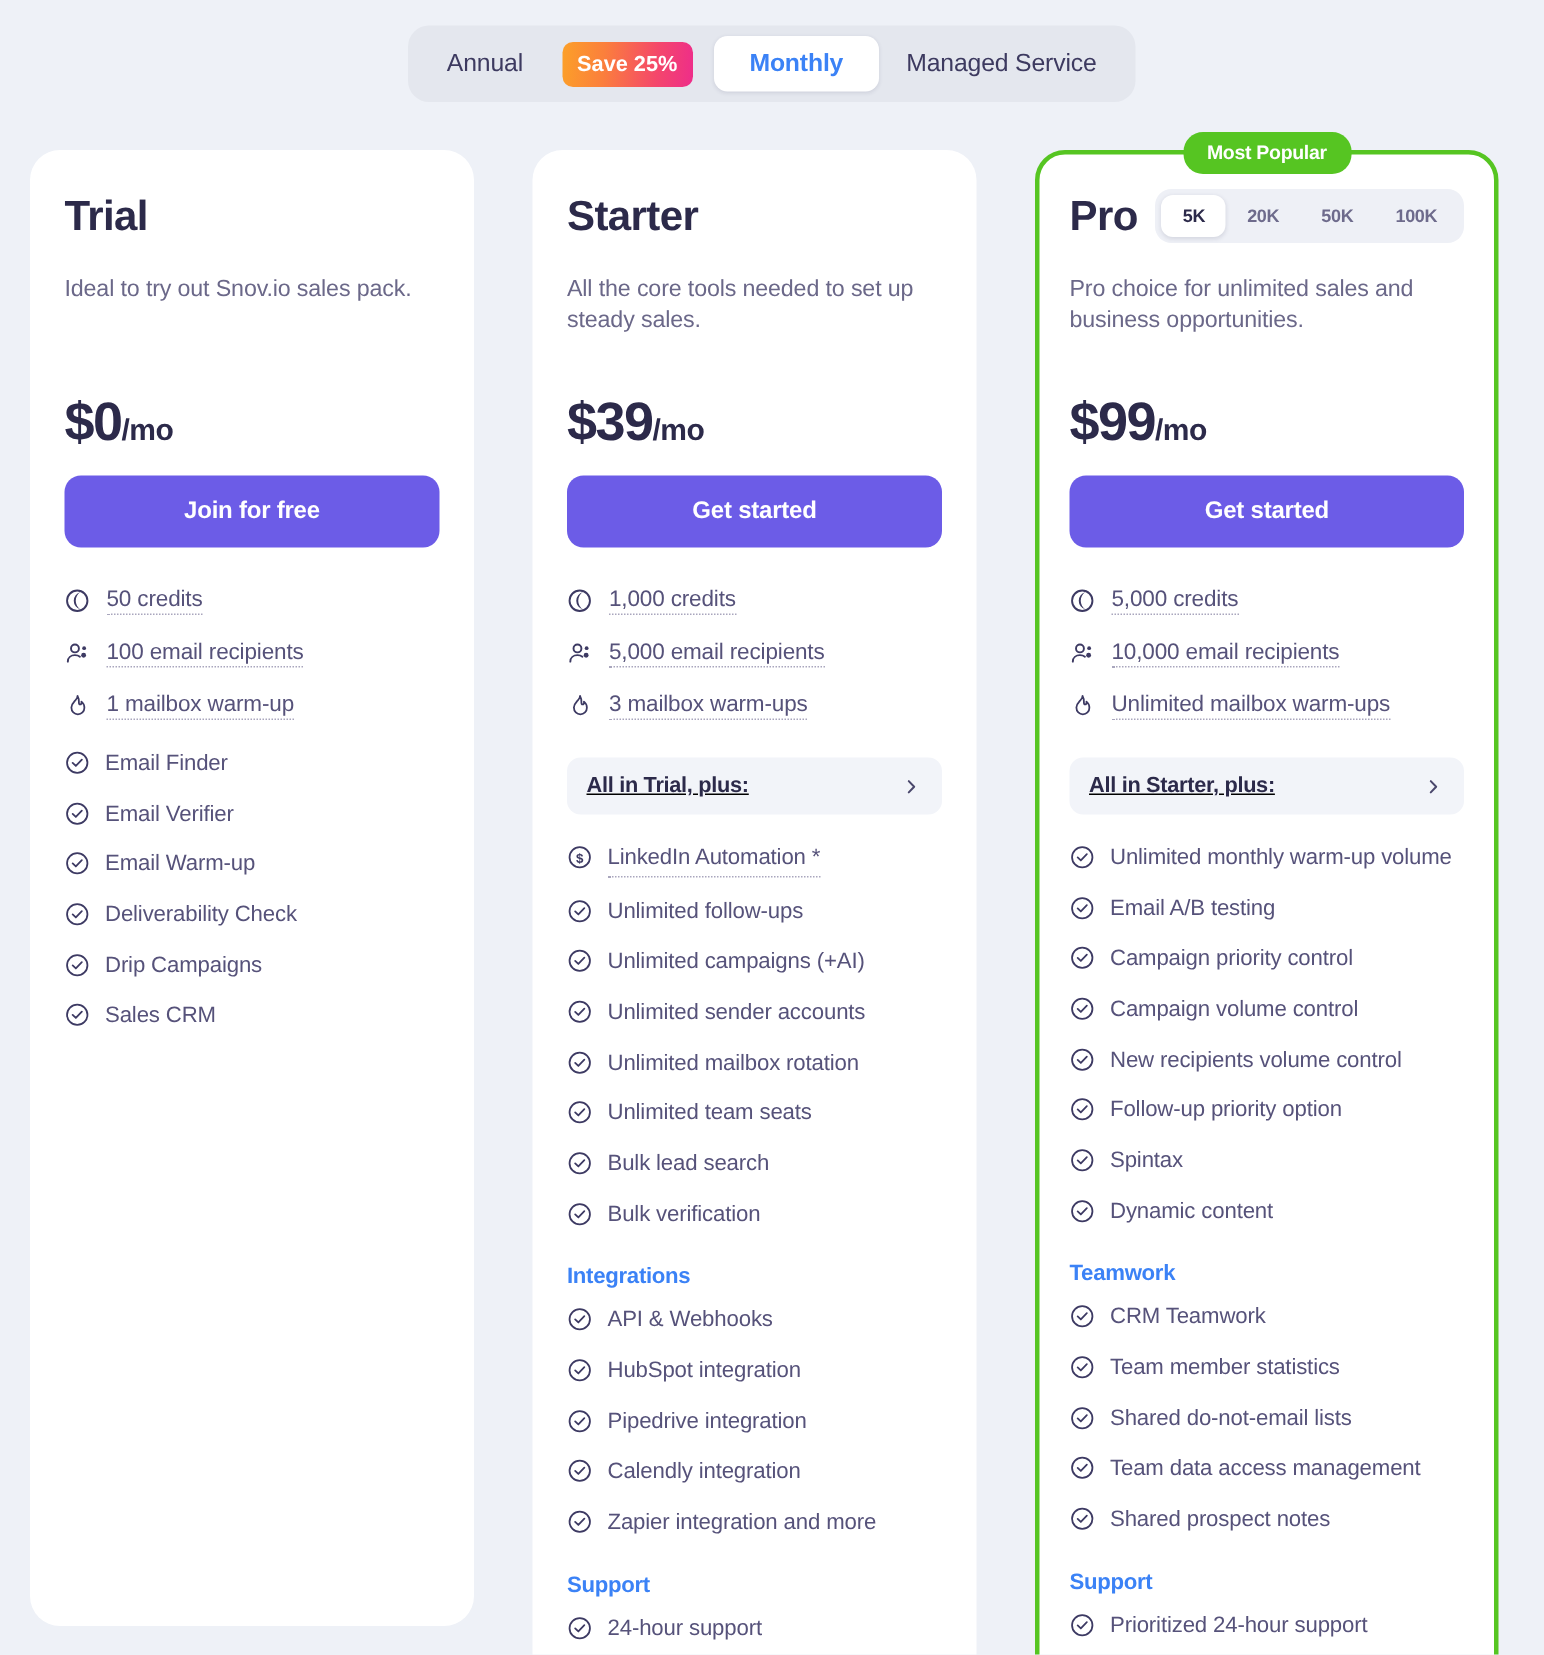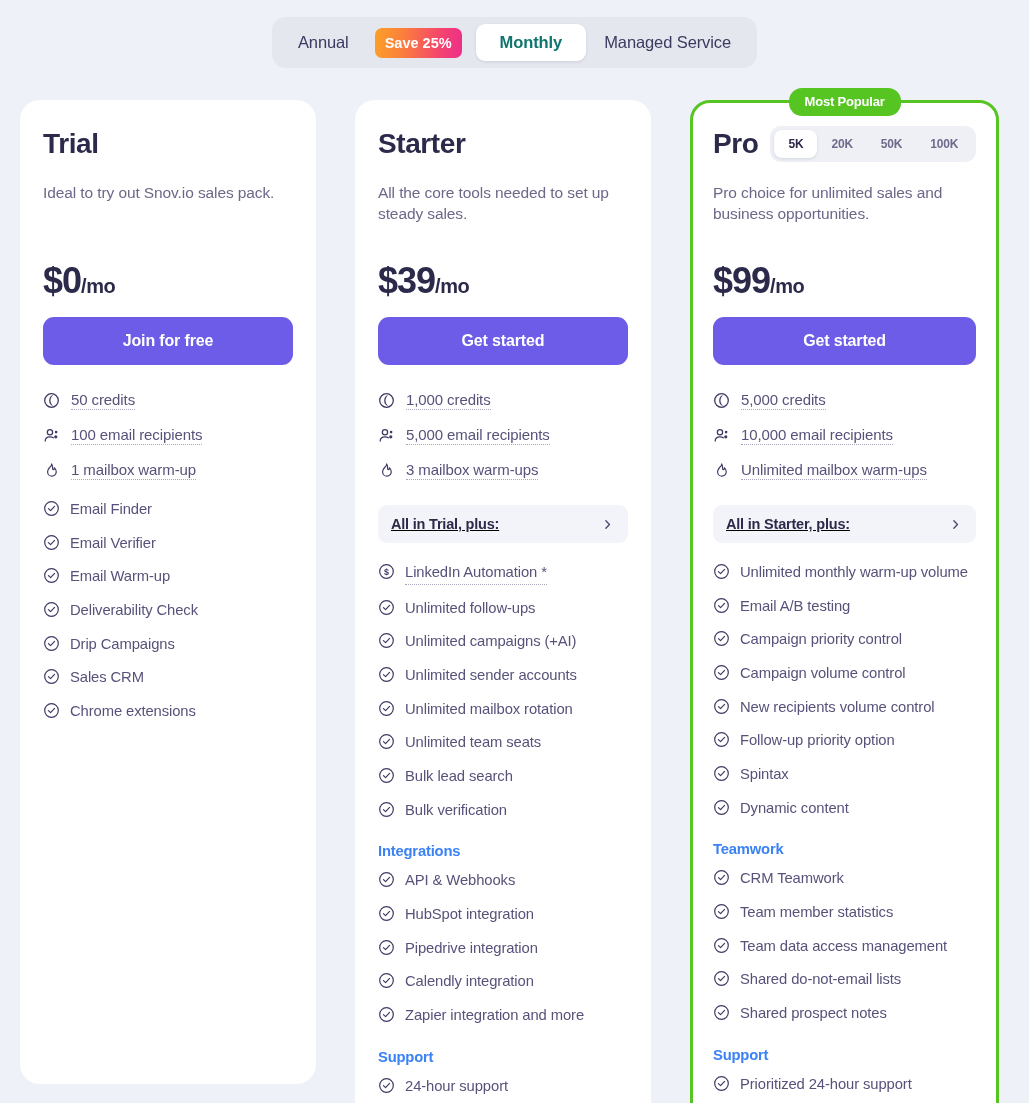--- a/index.html
+++ b/index.html
@@ -32,21 +32,21 @@
     color: #3d3a60;
     padding: 9px 18px;
     border-radius: 9px;
     white-space: nowrap;
     cursor: pointer;
     letter-spacing: -0.1px;
   }
   .toggle-opt.active {
     background: #ffffff;
     font-weight: bold;
-    color: #0f766e;
+    color: #3b82f6;
     box-shadow: 0 1px 3px rgba(40,40,80,.12);
     padding: 9px 24px;
   }
   .save-badge {
     font-size: 14.5px;
     font-weight: bold;
     color: #ffffff;
     background: linear-gradient(95deg, #fca028 0%, #fb7f3c 32%, #f4476b 72%, #ee2d8a 100%);
     border-radius: 7px;
     padding: 7px 10px;
@@ -334,29 +334,20 @@
         </div>
         <div class="feature-row">
           <span>
             <svg class="ico" width="17" height="17" viewBox="0 0 20 20" fill="none">
               <circle cx="10" cy="10" r="8" stroke="#3d3a63" stroke-width="1.4"></circle>
               <path d="M6.4 10.1 L8.9 12.5 L13.6 7.6" stroke="#3d3a63" stroke-width="1.4" stroke-linecap="round" stroke-linejoin="round"></path>
             </svg>
           </span>
           <span class="feature-text">Sales CRM</span>
         </div>
-        <div class="feature-row">
-          <span>
-            <svg class="ico" width="17" height="17" viewBox="0 0 20 20" fill="none">
-              <circle cx="10" cy="10" r="8" stroke="#3d3a63" stroke-width="1.4"></circle>
-              <path d="M6.4 10.1 L8.9 12.5 L13.6 7.6" stroke="#3d3a63" stroke-width="1.4" stroke-linecap="round" stroke-linejoin="round"></path>
-            </svg>
-          </span>
-          <span class="feature-text">Chrome extensions</span>
-        </div>
       </div>
     </div>
     <div class="card">
       <div class="card-head">
         <div class="plan-name">Starter</div>
       </div>
       <div class="plan-desc">All the core tools needed to set up steady sales.</div>
       <div class="price"><span class="amount">$39</span><span class="period">/mo</span></div>
       <button class="cta">Get started</button>
       <div class="quota-list">
@@ -678,30 +669,30 @@
           </span>
           <span class="feature-text">Team member statistics</span>
         </div>
         <div class="feature-row">
           <span>
             <svg class="ico" width="17" height="17" viewBox="0 0 20 20" fill="none">
               <circle cx="10" cy="10" r="8" stroke="#3d3a63" stroke-width="1.4"></circle>
               <path d="M6.4 10.1 L8.9 12.5 L13.6 7.6" stroke="#3d3a63" stroke-width="1.4" stroke-linecap="round" stroke-linejoin="round"></path>
             </svg>
           </span>
+          <span class="feature-text">Shared do-not-email lists</span>
+        </div>
+        <div class="feature-row">
+          <span>
+            <svg class="ico" width="17" height="17" viewBox="0 0 20 20" fill="none">
+              <circle cx="10" cy="10" r="8" stroke="#3d3a63" stroke-width="1.4"></circle>
+              <path d="M6.4 10.1 L8.9 12.5 L13.6 7.6" stroke="#3d3a63" stroke-width="1.4" stroke-linecap="round" stroke-linejoin="round"></path>
+            </svg>
+          </span>
           <span class="feature-text">Team data access management</span>
-        </div>
-        <div class="feature-row">
-          <span>
-            <svg class="ico" width="17" height="17" viewBox="0 0 20 20" fill="none">
-              <circle cx="10" cy="10" r="8" stroke="#3d3a63" stroke-width="1.4"></circle>
-              <path d="M6.4 10.1 L8.9 12.5 L13.6 7.6" stroke="#3d3a63" stroke-width="1.4" stroke-linecap="round" stroke-linejoin="round"></path>
-            </svg>
-          </span>
-          <span class="feature-text">Shared do-not-email lists</span>
         </div>
         <div class="feature-row">
           <span>
             <svg class="ico" width="17" height="17" viewBox="0 0 20 20" fill="none">
               <circle cx="10" cy="10" r="8" stroke="#3d3a63" stroke-width="1.4"></circle>
               <path d="M6.4 10.1 L8.9 12.5 L13.6 7.6" stroke="#3d3a63" stroke-width="1.4" stroke-linecap="round" stroke-linejoin="round"></path>
             </svg>
           </span>
           <span class="feature-text">Shared prospect notes</span>
         </div>

